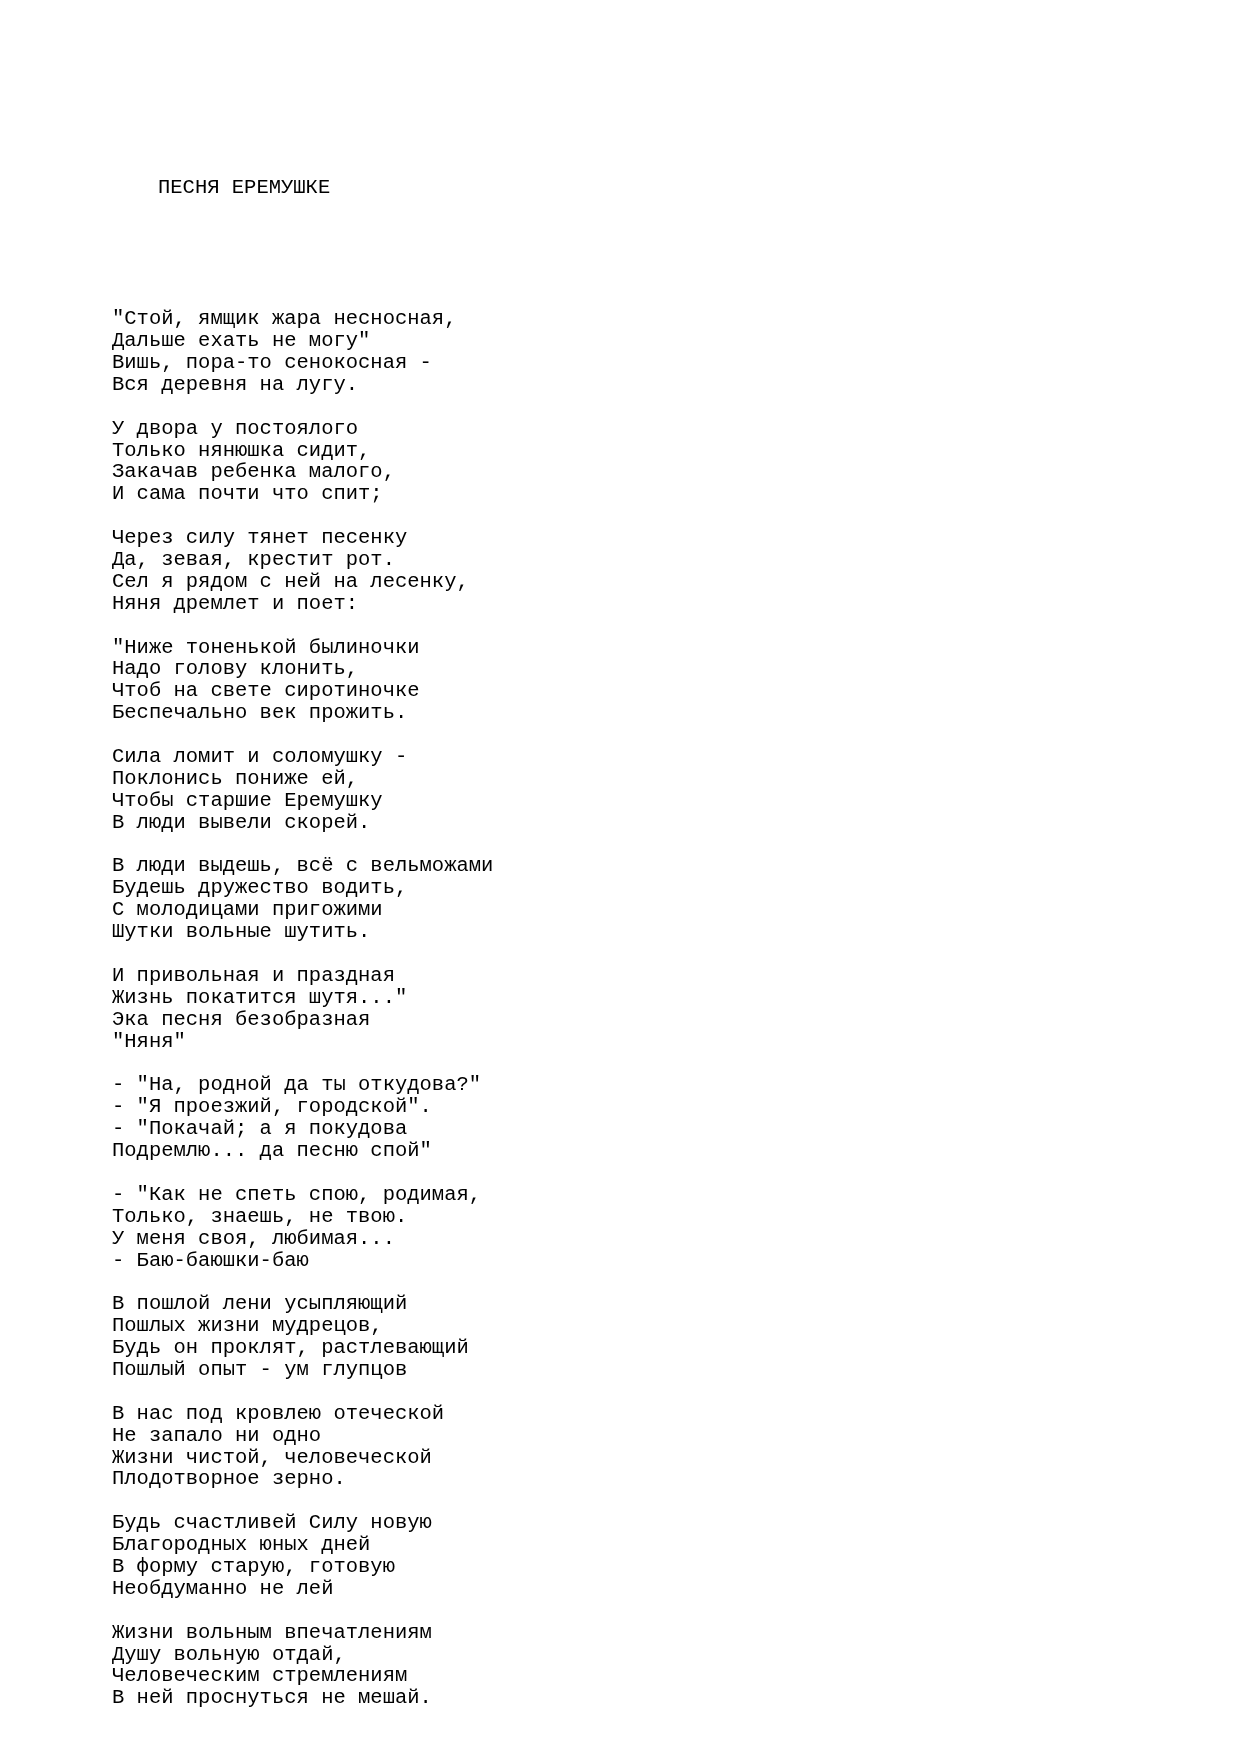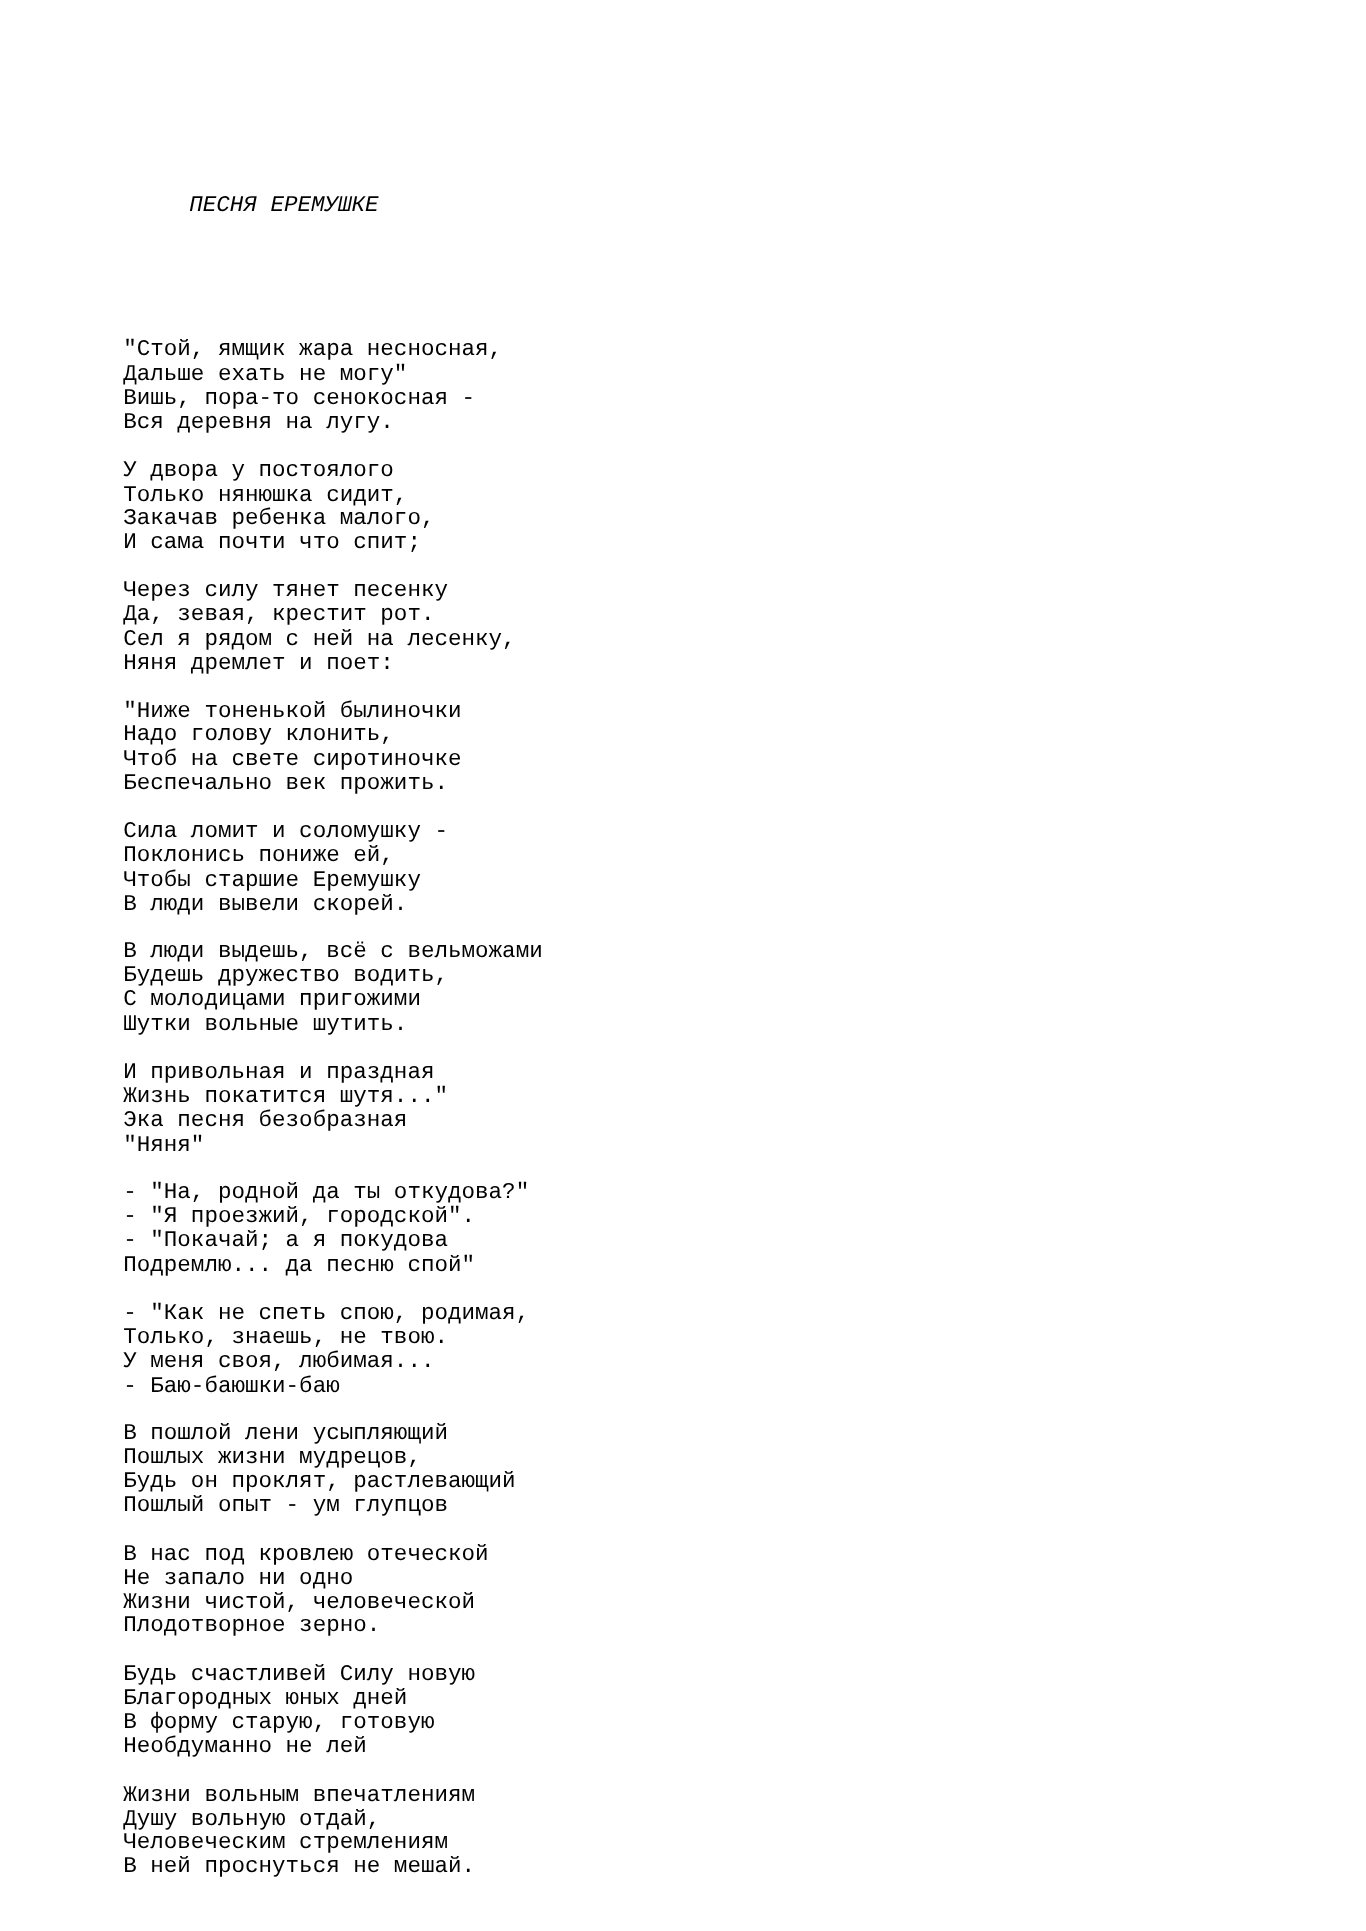--- a/index.html
+++ b/index.html
@@ -27,23 +27,22 @@
     left: 112px;
     top: 133px;
     color: #000000;
     font-family: "Liberation Mono", "DejaVu Sans Mono", monospace;
     font-size: 20.5px;
     line-height: 21.9px;
     white-space: pre;
     font-weight: 400;
   }
   .title {
-    margin-left: 60px;
+    margin-left: 46px;
     letter-spacing: 0;
-    font-style: italic;
   }
   .stanza {
     margin-top: 21.9px; 
   }
   #stanzas .stanza:first-child {
     margin-top: 65.7px; 
   }
   .line {
     height: 21.9px;
   }

